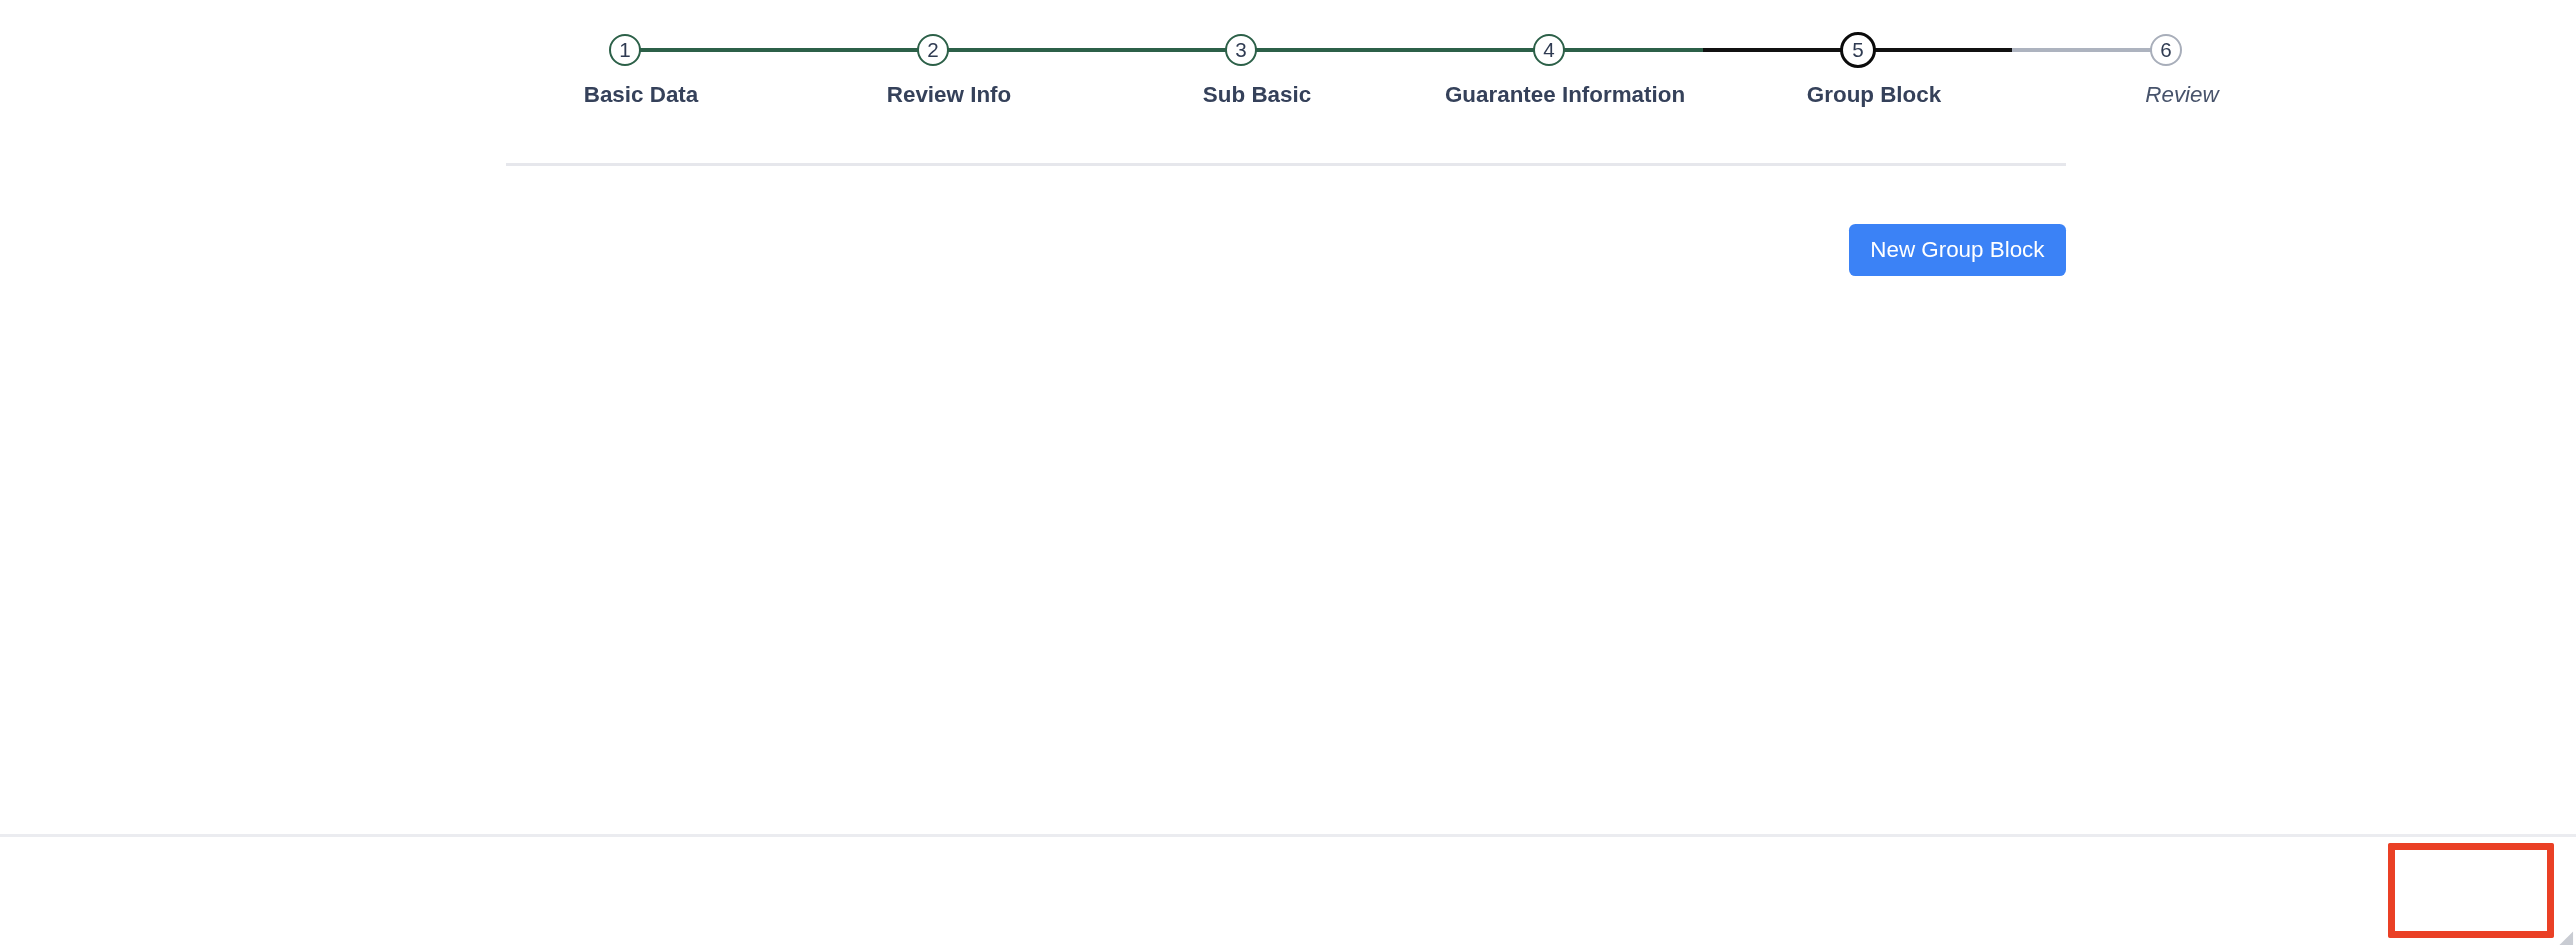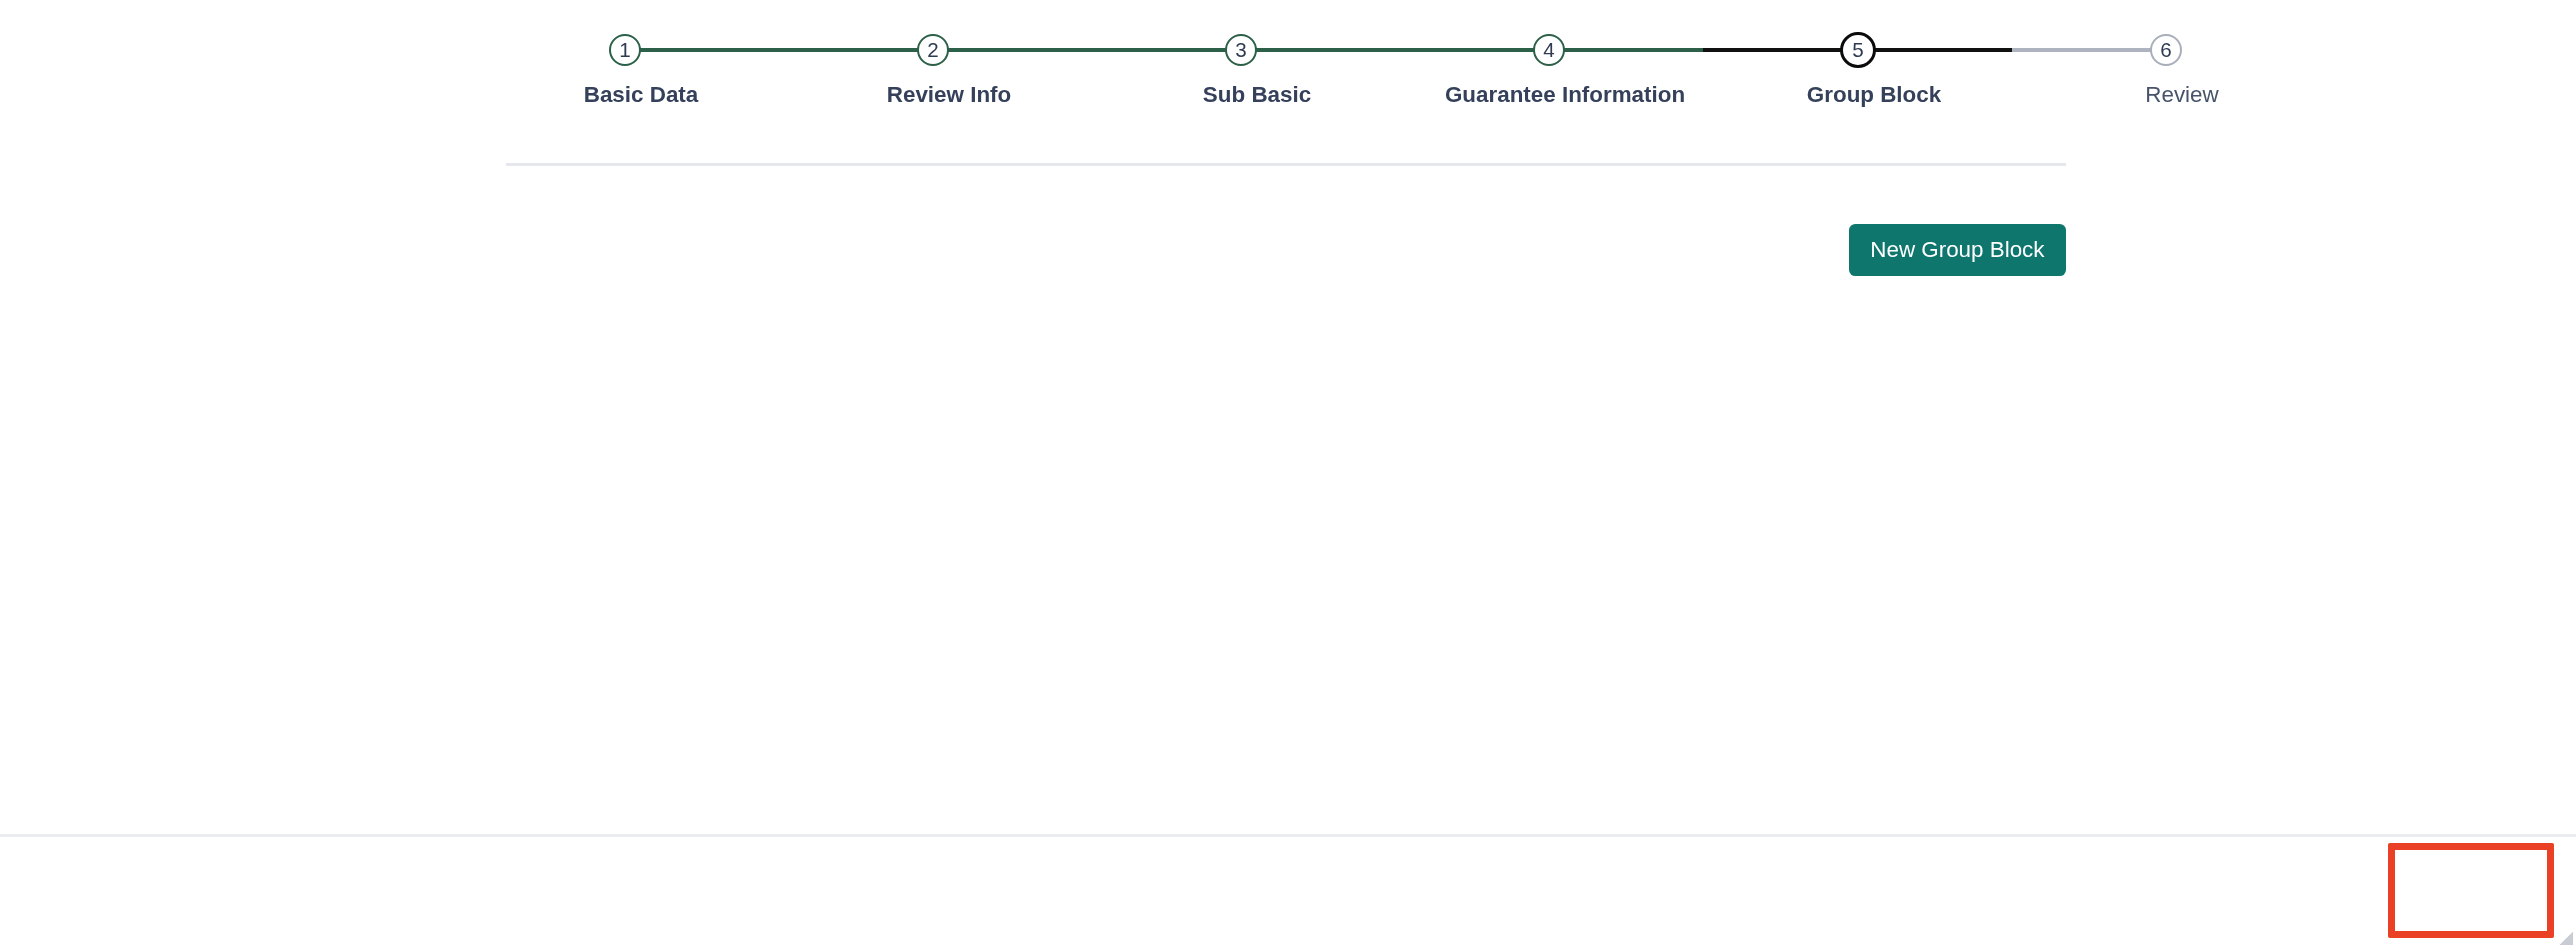--- a/index.html
+++ b/index.html
@@ -67,21 +67,21 @@
     position: absolute;
     top: 82px;
     left: 50%;
     transform: translateX(-50%);
     white-space: nowrap;
     font-size: 22.4px;
     color: #35415a;
     font-weight: 700;
     margin-left: 16px;
   }
-  .step-label.todo { font-weight: 400; color: #47536b; }
+  .step-label.todo { font-weight: 400; color: #47536b; font-style: italic; }
 
   
   .connector {
     position: absolute;
     top: 48px;
     height: 3.6px;
     z-index: 1;
   }
   .connector .half { position: absolute; top: 0; height: 3.6px; width: 50%; }
   .connector .half.left  { left: 0; }
@@ -122,21 +122,21 @@
     border: none;
     border-radius: 6.3px;
     cursor: pointer;
     line-height: 1;
     display: inline-flex;
     align-items: center;
     justify-content: center;
   }
 
   .btn-primary {
-    background: #0f766e;
+    background: #3b82f6;
     color: #ffffff;
     padding: 15px 21.5px;
   }
 
   .content-empty {
     position: absolute;
     left: 0;
     top: 116px;
     width: 100%;
     height: 412px;

